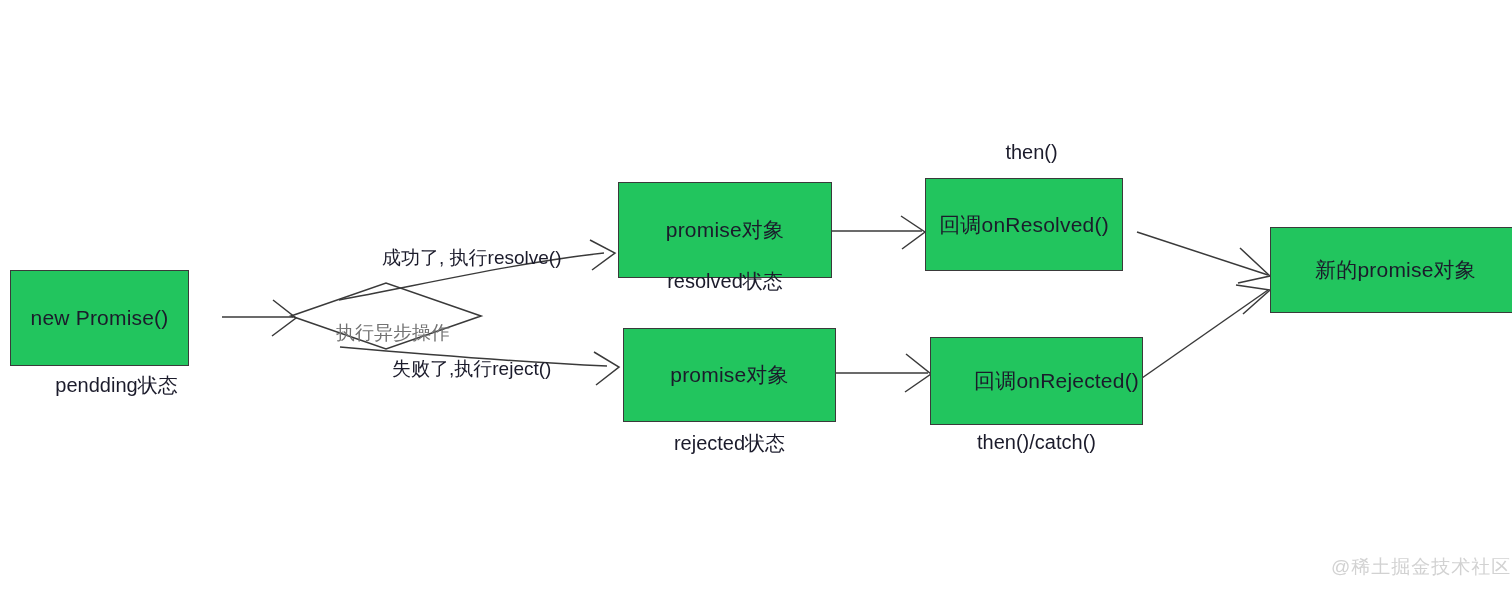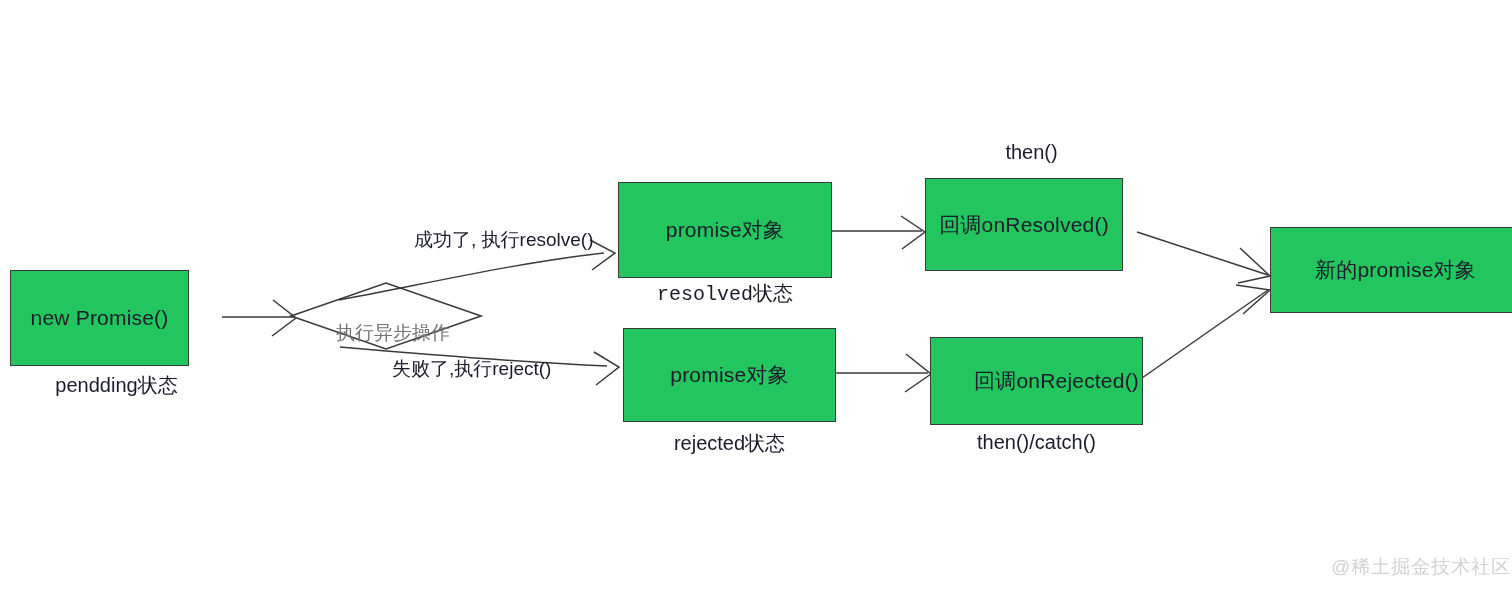--- a/index.html
+++ b/index.html
@@ -112,40 +112,40 @@
   </div>
   <div class="caption" style="left:10px; top:372px; width:213px;">pendding状态</div>
 
   <div class="diamond-wrap" style="left:291px; top:283px; width:190px; height:66px;">
     <span class="diamond-label">执行异步操作</span>
   </div>
 
   <div class="node-box" style="left:618px; top:182px; width:214px; height:96px;">
     <span class="node-label">promise对象</span>
   </div>
-  <div class="caption" style="left:618px; top:280px; width:214px;font-family:Liberation Mono, monospace;">resolved状态</div>
+  <div class="caption" style="left:618px; top:268px; width:214px;">resolved状态</div>
 
   <div class="node-box" style="left:623px; top:328px; width:213px; height:94px;">
     <span class="node-label">promise对象</span>
   </div>
   <div class="caption" style="left:623px; top:430px; width:213px;">rejected状态</div>
 
   <div class="caption" style="left:925px; top:141px; width:213px;">then()</div>
   <div class="node-box" style="left:925px; top:178px; width:198px; height:93px;">
     <span class="node-label">回调onResolved()</span>
   </div>
 
   <div class="node-box" style="left:930px; top:337px; width:213px; height:88px;padding-left:40px;">
     <span class="node-label">回调onRejected()</span>
   </div>
   <div class="caption" style="left:930px; top:431px; width:213px;">then()/catch()</div>
 
   <div class="node-box" style="left:1270px; top:227px; width:251px; height:86px;">
     <span class="node-label">新的promise对象</span>
   </div>
 
-  <div class="edge-label" style="left:382px; top:227px;margin-left:32px;">成功了, 执行resolve()</div>
+  <div class="edge-label" style="left:382px; top:245px;">成功了, 执行resolve()</div>
 
   <div class="edge-label" style="left:392px; top:356px;">失败了,执行reject()</div>
 
   <div class="watermark" style="left:1331px; top:554px;text-align:right;">@稀土掘金技术社区</div>
 
 </div>
 
 </body></html>

